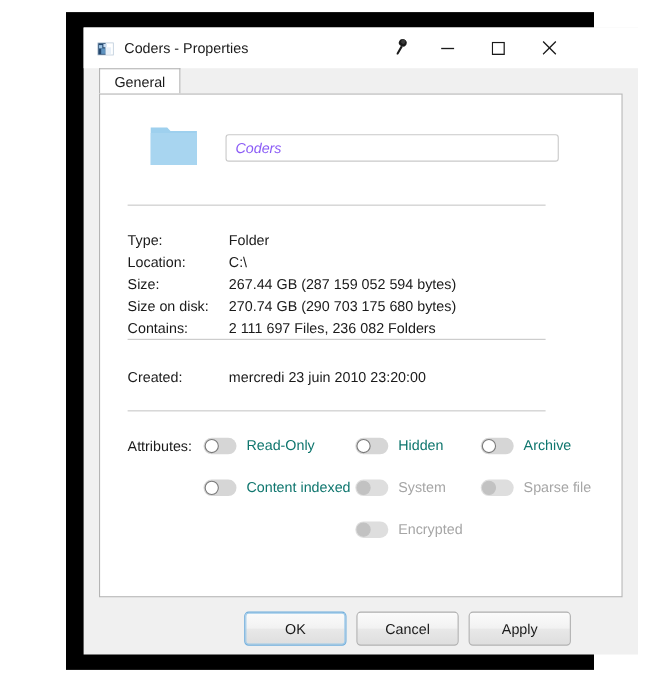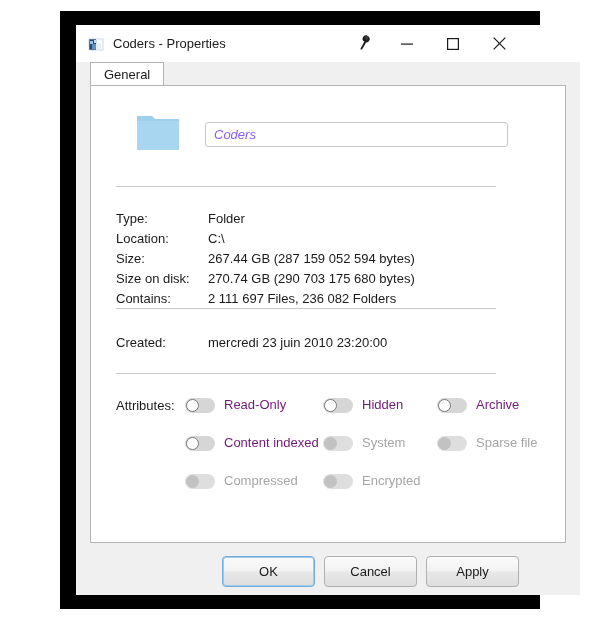--- a/index.html
+++ b/index.html
@@ -188,21 +188,21 @@
   }
   .attr-cell {
     position: absolute;
     display: flex;
     align-items: center;
     gap: 9px;
     height: 18px;
   }
   .attr-text {
     font-size: 13px;
-    color: #701a75;
+    color: #0f766e;
     white-space: nowrap;
     line-height: 14px;
   }
   .attr-cell.disabled .attr-text { color: #a6a6a6; }
 
   
   .ar1 { top: 310px; }
   .ar2 { top: 348px; }
   .ar3 { top: 386px; }
   
@@ -400,26 +400,20 @@
           </span>
         <span class="attr-text">System</span>
       </div>
       <div class="attr-cell ar2 ac3 disabled">
         <span class="toggle off-disabled">
             <span class="knob"></span>
           </span>
         <span class="attr-text">Sparse file</span>
       </div>
 
-      <div class="attr-cell ar3 ac1 disabled">
-        <span class="toggle off-disabled">
-            <span class="knob"></span>
-          </span>
-        <span class="attr-text">Compressed</span>
-      </div>
       <div class="attr-cell ar3 ac2 disabled">
         <span class="toggle off-disabled">
             <span class="knob"></span>
           </span>
         <span class="attr-text">Encrypted</span>
       </div>
 
     </div>
 
     <div id="footer">

